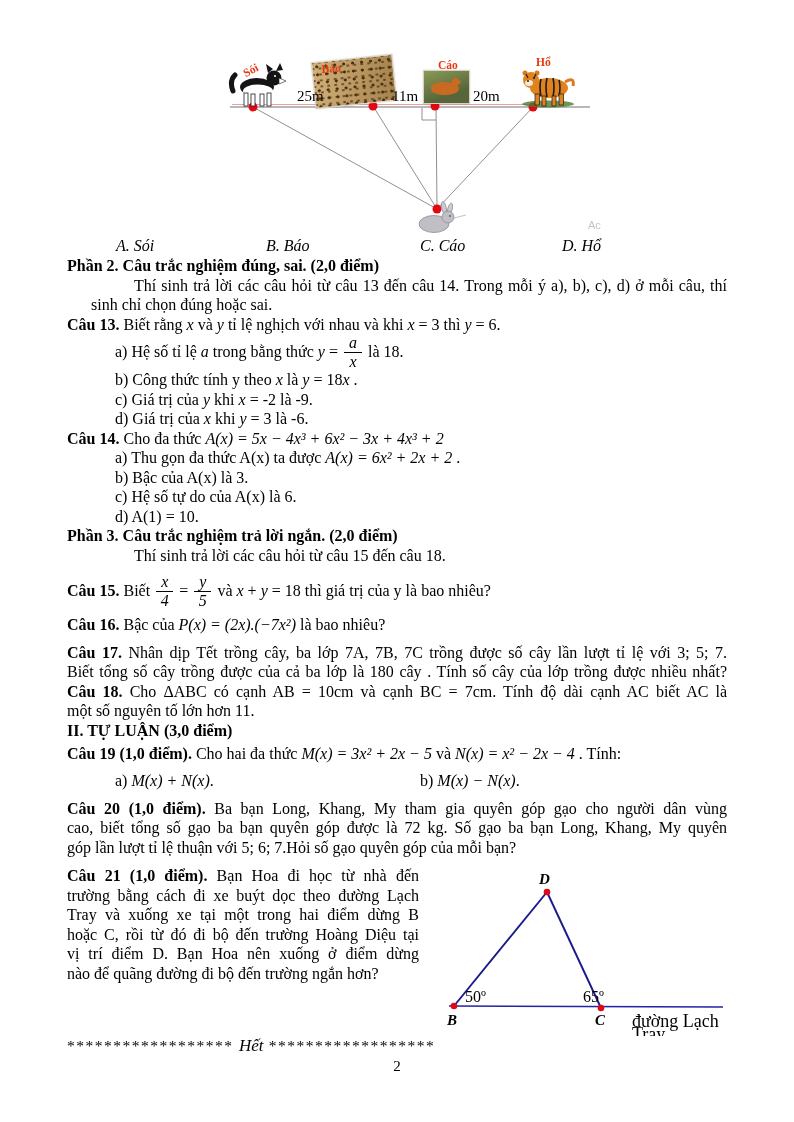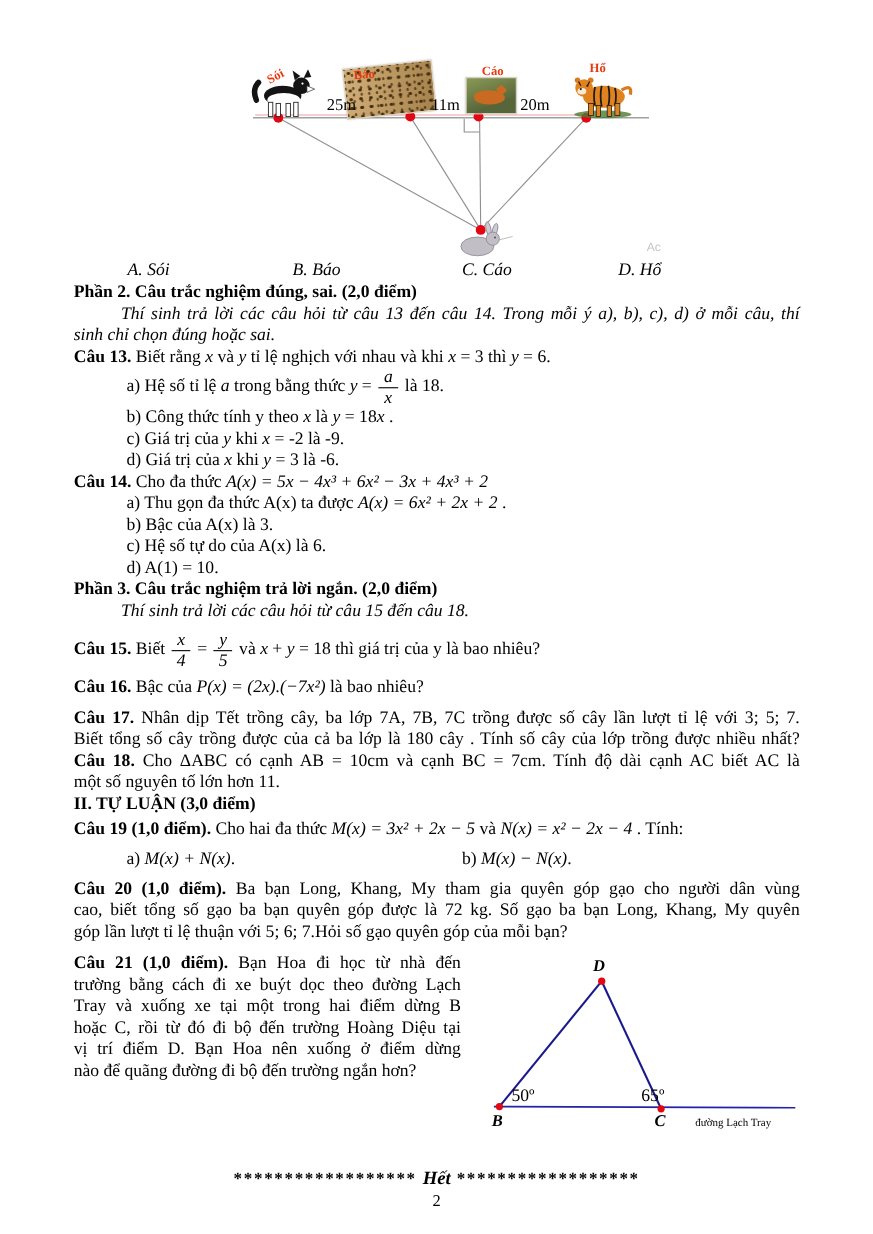--- a/index.html
+++ b/index.html
@@ -27,44 +27,44 @@
   .lbl.ho{left:469px;top:56px;}
   .dist{position:absolute;font-size:15px;line-height:15px;}
   .dist.d1{left:230px;top:89px;} .dist.d2{left:325px;top:89px;} .dist.d3{left:406px;top:89px;}
   .wm{position:absolute;left:521px;top:216px;color:#c4c4c4;font-family:"Liberation Sans",sans-serif;font-size:11px;}
   
   .opts{position:relative;height:20px;font-style:italic;}
   .opt{position:absolute;top:0;}
   .oA{left:49px;} .oB{left:199px;} .oC{left:353px;} .oD{left:495px;}
   
   .ln{text-align:justify;}
-  .ln.i{font-style:italic;}
+  .ln.i{margin-left:24px;}
   .ln.ind{padding-left:43px;}
   .ln.sub{padding-left:48px;}
   .jl{text-align-last:justify;}
   .mt4{margin-top:4px;} .mt6{margin-top:6px;} .mt8{margin-top:8px;}
   .b{font-weight:bold;}
   .m{font-style:italic;}
   .frac{display:inline-block;vertical-align:-0.62em;text-align:center;font-style:italic;margin:0 2px;line-height:1.1;}
   .frac .fn{display:block;padding:0 5px;border-bottom:1.2px solid #000;}
   .frac .fd{display:block;}
   .cols{position:relative;height:26px;margin-top:5px;}
   .ca{position:absolute;left:48px;top:2px;}
   .cb{position:absolute;left:353px;top:2px;}
   
   .c21{margin-top:9px;overflow:hidden;}
   .tri{float:right;width:300px;height:170px;position:relative;margin-left:8px;}
   .tri svg{position:absolute;left:0;top:0;}
   .tlab{position:absolute;font-weight:bold;font-style:italic;font-size:15px;line-height:15px;}
   .vD{left:112px;top:6px;} .vB{left:20px;top:147px;} .vC{left:168px;top:147px;}
   .ang{position:absolute;font-size:16px;line-height:12px;font-style:normal;}
   .angB{left:38px;top:125px;} .angC{left:156px;top:125px;}
-  .road{position:absolute;left:205px;top:149px;font-size:10px;line-height:13px;}
-  
-  .footer{margin-top:25px;text-align:center;font-weight:bold;font-size:15.5px;letter-spacing:1.5px;white-space:nowrap;}
+  .road{position:absolute;left:205px;top:149px;font-size:18px;line-height:13px;}
+  
+  .footer{margin-top:0;text-align:left;font-weight:normal;font-size:15.5px;letter-spacing:1.5px;white-space:nowrap;}
   .het{font-style:italic;font-size:17px;letter-spacing:0;}
   .pagenum{text-align:center;font-size:15px;margin-top:1px;}
 </style>
 </head>
 <body>
 
 <div class="page">
 
   <div class="fig1">
     <svg class="base" width="660" height="236">

